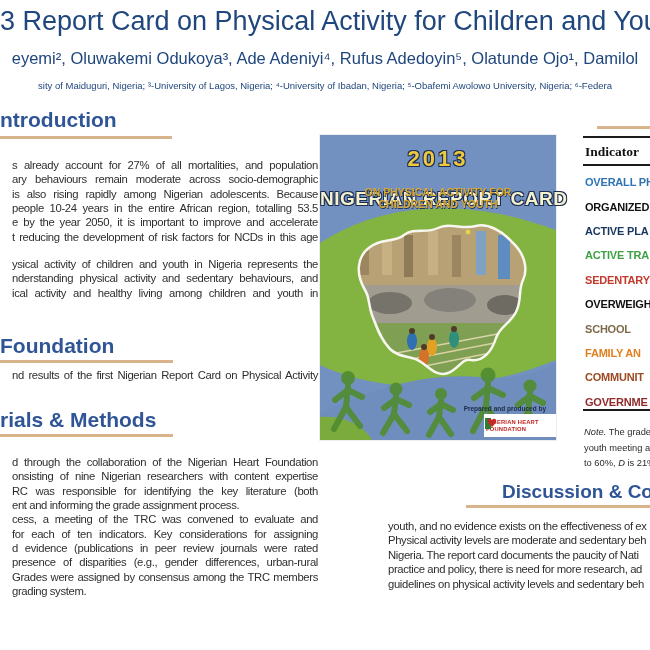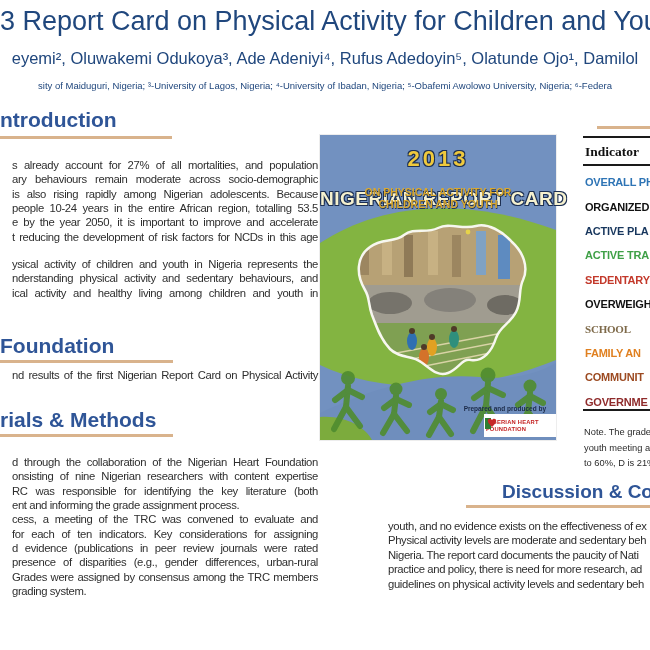--- a/index.html
+++ b/index.html
@@ -43,21 +43,21 @@
   .frag-rule { left:597px; top:126px; width:53px; }
   .tbl-line { position:absolute; left:583px; width:67px; background:#1a1a1a; }
   .ind-header { position:absolute; left:585px; top:144px; font-family:"Liberation Serif","DejaVu Serif",serif;
                 font-weight:bold; font-size:13.5px; color:#111; }
   .ind-rows { position:absolute; left:585px; top:170px; width:75px; }
   .ind-row { height:24.4px; display:flex; align-items:center; }
   .ind-label { font-size:11px; font-weight:bold; white-space:nowrap; letter-spacing:-0.2px; }
   .note { position:absolute; left:584px; top:425px; width:80px; font-size:9.3px; line-height:15.5px;
           color:#2b2b2b; }
   .note div { white-space:nowrap; }
-  .it { }
+  .it { font-style:italic; }
 
   
   .disc-head { left:502px; top:481px; font-size:19px; }
   .disc-rule { left:466px; top:505px; width:184px; }
   .disc-para { position:absolute; left:388px; top:519px; width:262px; }
   .disc-para .bl { height:14.4px; }
 </style>
 </head>
 <body>
 
@@ -233,21 +233,21 @@
 
       <div class="ind-row">
         <span class="ind-label" style="color: rgb(195, 57, 43);">SEDENTARY</span>
       </div>
 
       <div class="ind-row">
         <span class="ind-label" style="color: rgb(17, 17, 17);">OVERWEIGH</span>
       </div>
 
       <div class="ind-row">
-        <span class="ind-label" style="color: rgb(126, 106, 74); font-family: Liberation Serif, serif;">SCHOOL</span>
+        <span class="ind-label" style="color: rgb(126, 106, 74);">SCHOOL</span>
       </div>
 
       <div class="ind-row">
         <span class="ind-label" style="color: rgb(224, 128, 32);">FAMILY AN</span>
       </div>
 
       <div class="ind-row">
         <span class="ind-label" style="color: rgb(156, 74, 33);">COMMUNIT</span>
       </div>
 

